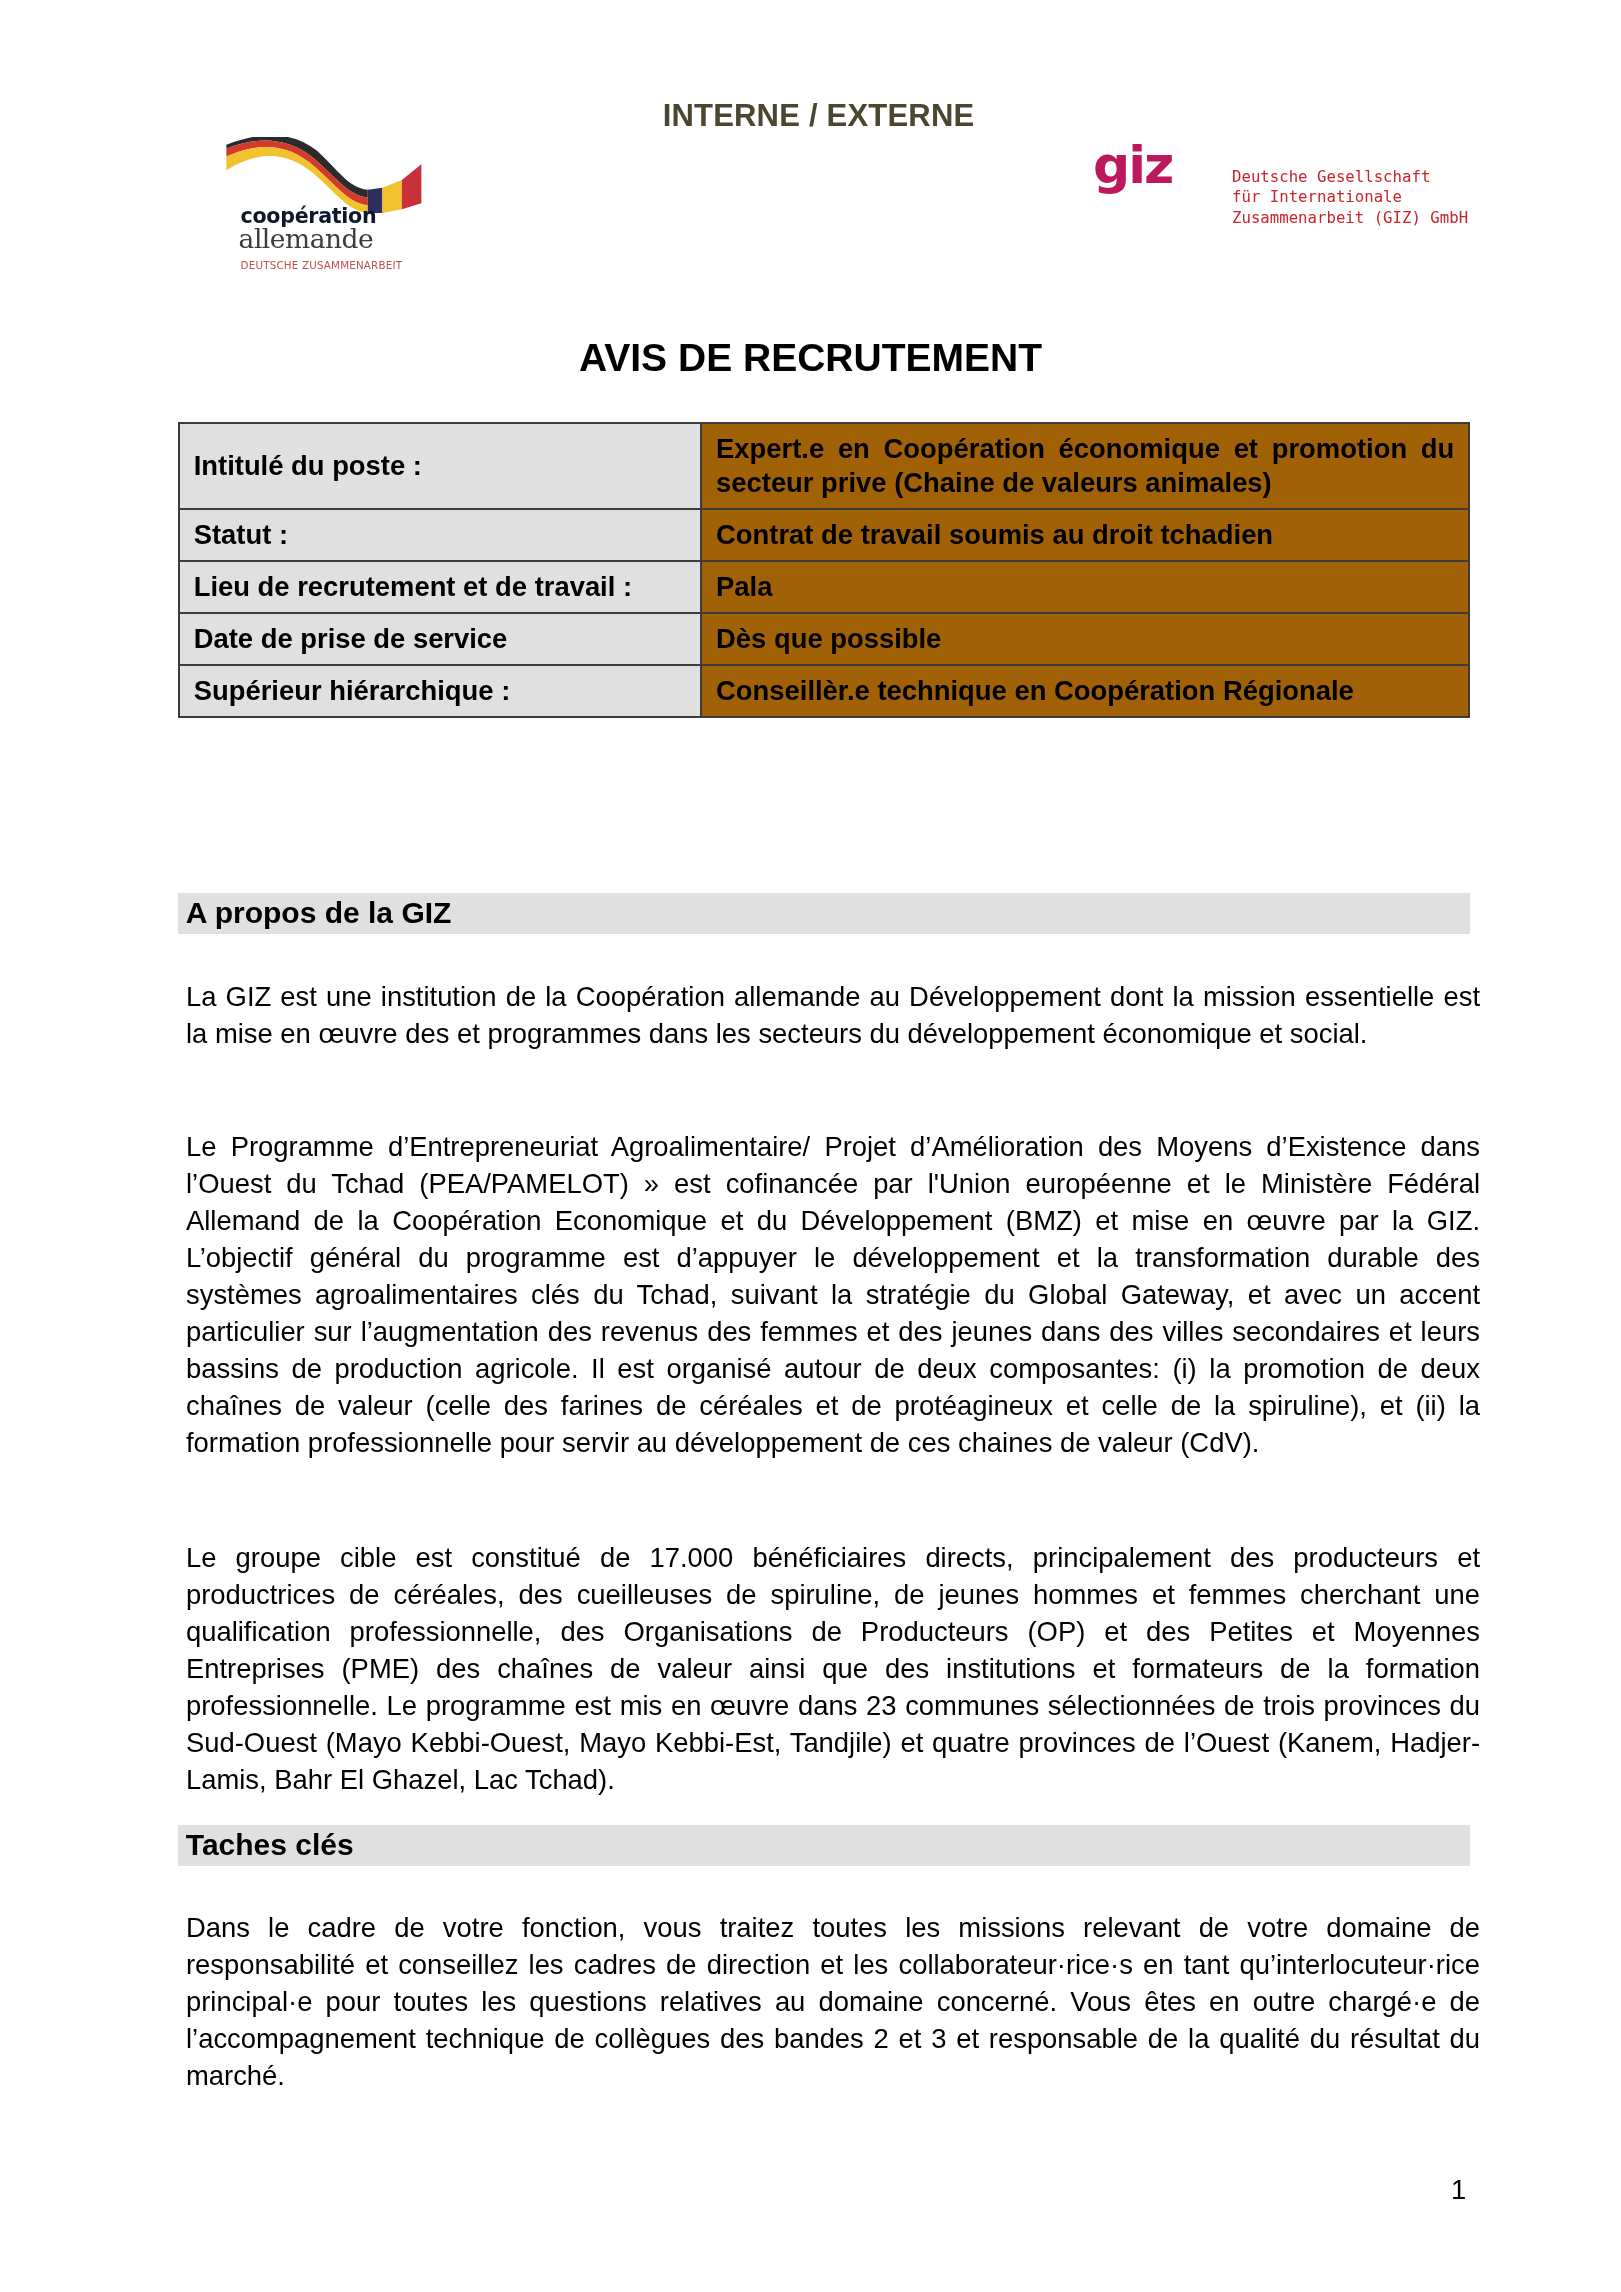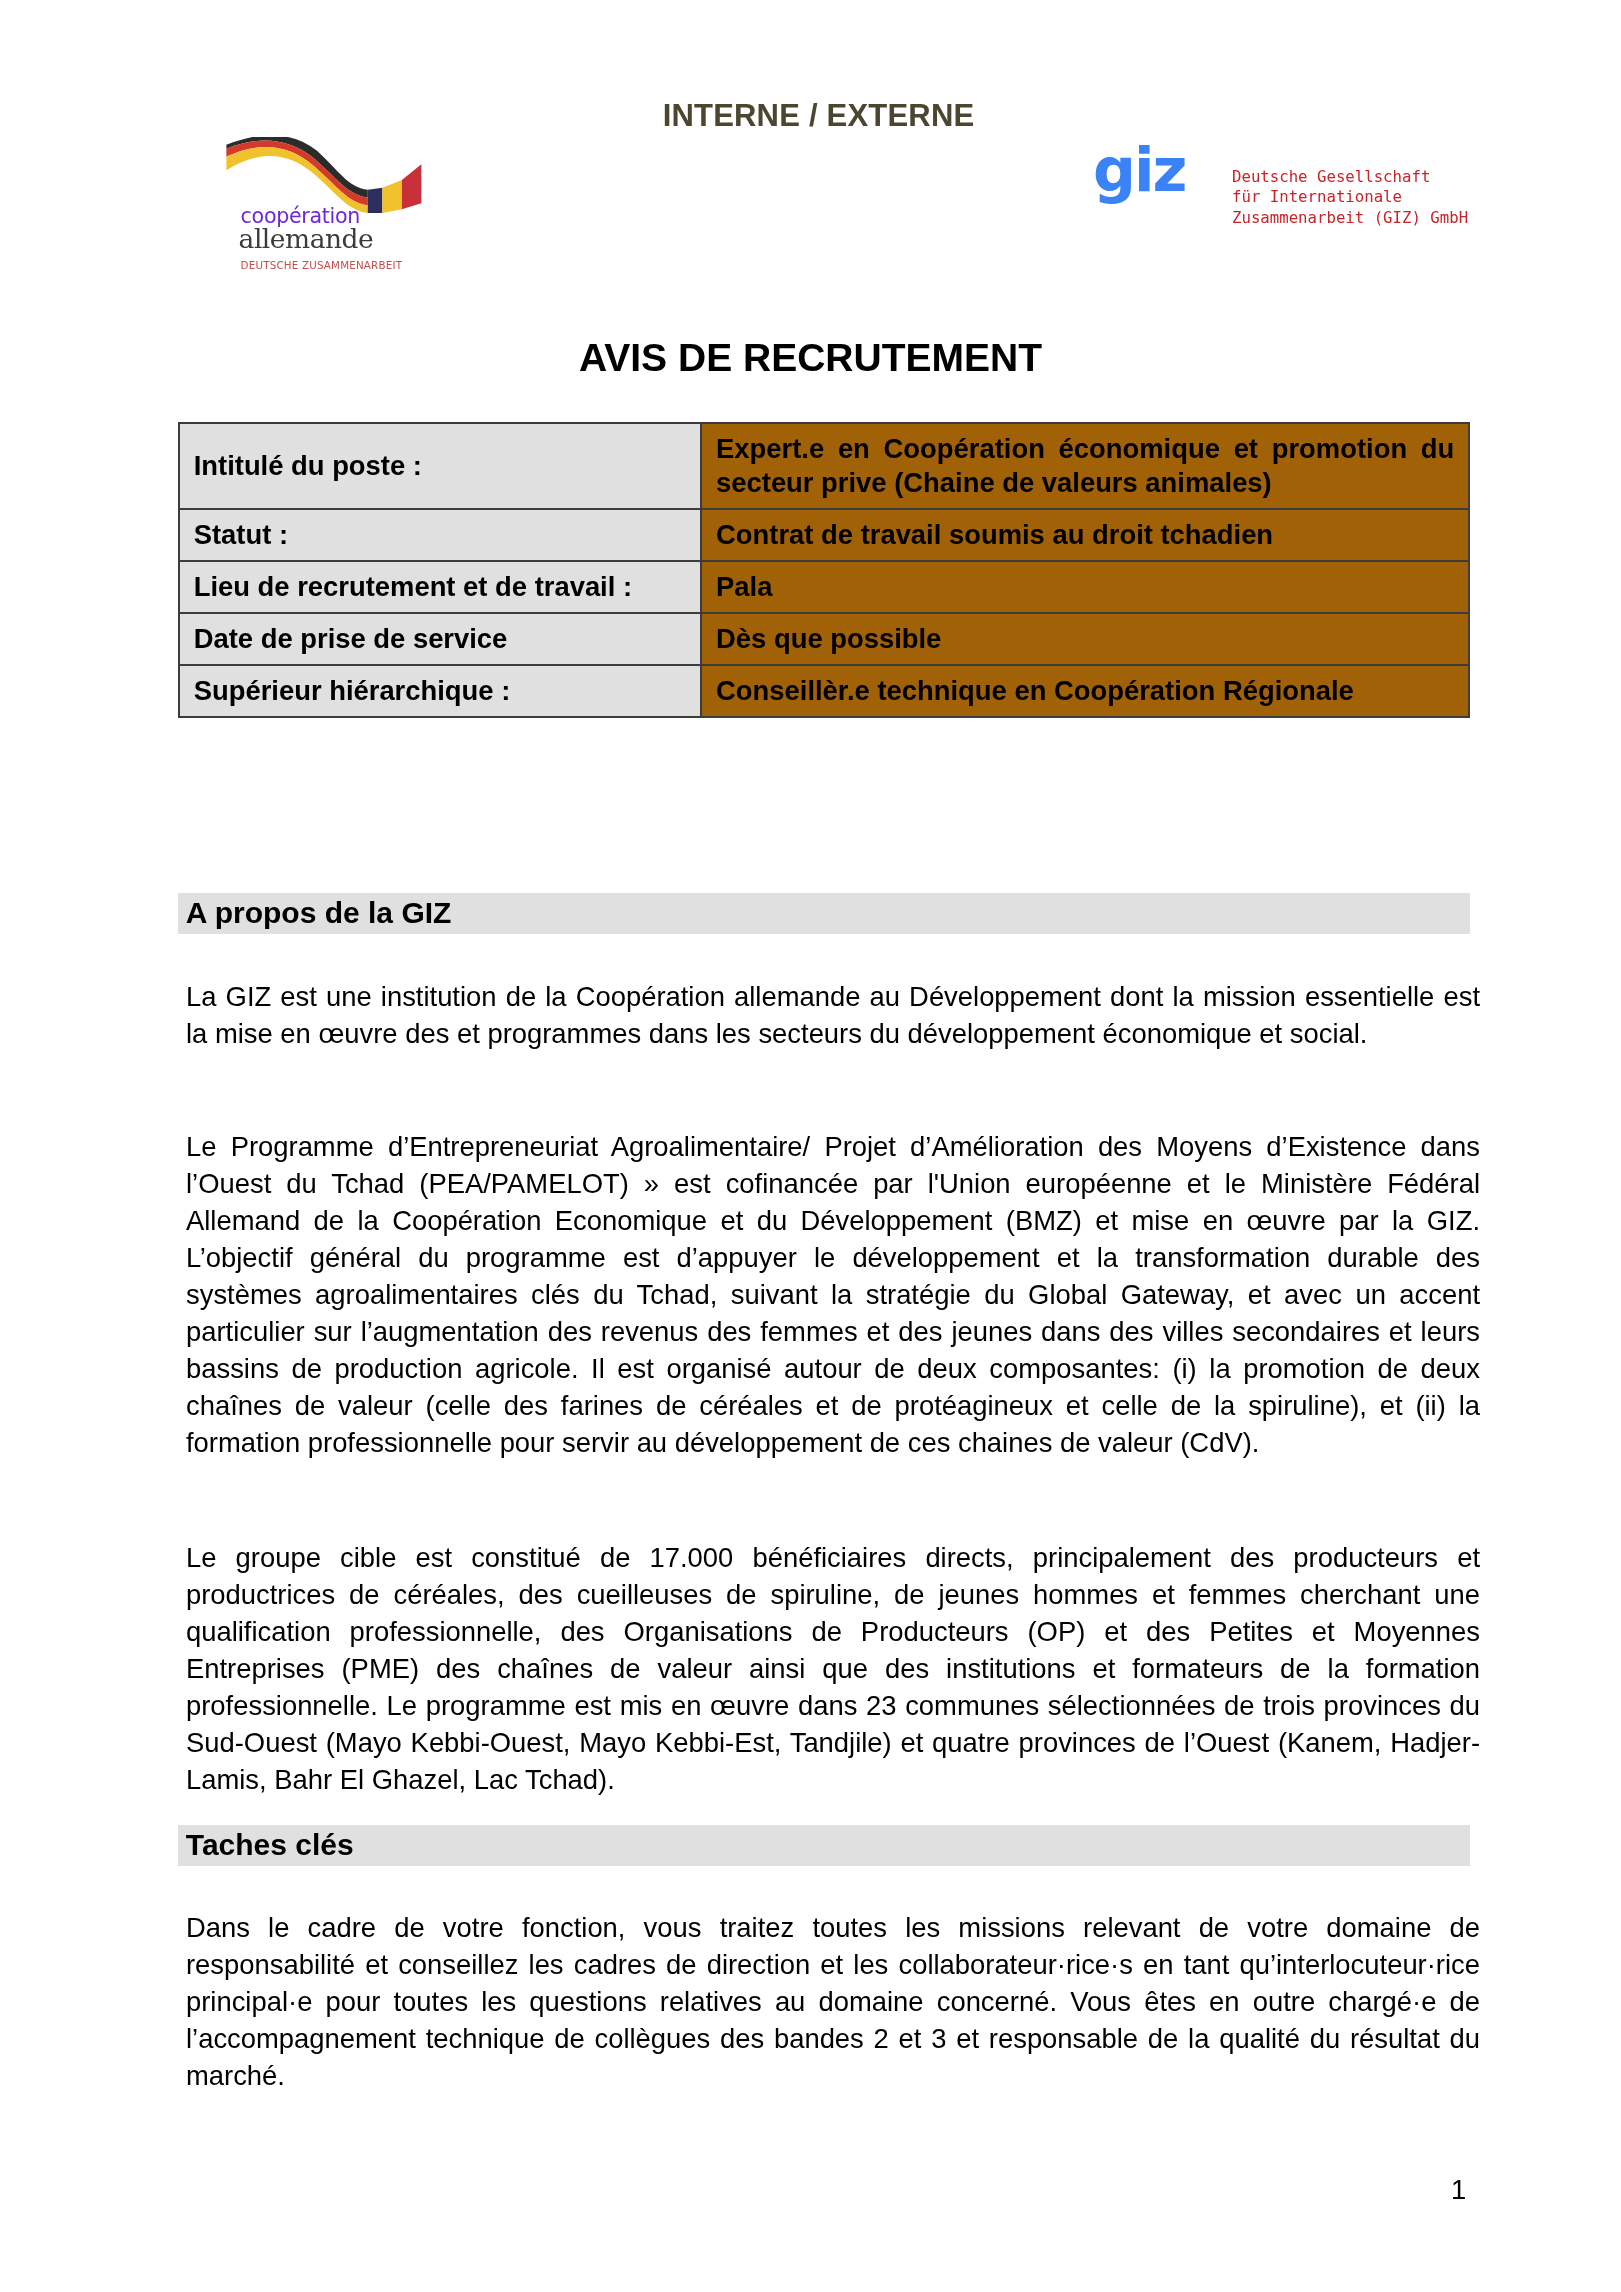--- a/index.html
+++ b/index.html
@@ -6,30 +6,30 @@
     body { width: 1621px; height: 2293px; position: relative; overflow: hidden;
       font-family: "Liberation Sans", sans-serif; color: #000; }
 
     .classification { position: absolute; left: 0; width: 1621px; top: 98px; text-align: center;
       font-weight: bold; font-size: 31px; color: #4a4630; letter-spacing: 0.2px; padding-left: 8px; }
 
     
     .logo-coop { position: absolute; left: 221px; top: 137px; width: 255px; height: 137px; }
     .logo-coop svg { position: absolute; left: 0; top: 0; }
     .coop-line1 { position: absolute; left: 19.6px; top: 67px; font-family: "DejaVu Sans", sans-serif;
-      font-size: 20.6px; color: #6d28d9; letter-spacing: -0.3px; }
+      font-size: 20.6px; color: #0f172a; letter-spacing: -0.3px; font-weight: bold; }
     .coop-line2 { position: absolute; left: 17.6px; top: 86px; font-family: "DejaVu Serif", serif;
       font-size: 26.5px; color: #3c3c3c; letter-spacing: -0.5px; }
     .coop-line3 { position: absolute; left: 19.6px; top: 122px; font-family: "DejaVu Sans", sans-serif;
       font-size: 10.3px; color: #c0504d; letter-spacing: 0.2px; }
 
     
     .logo-giz { position: absolute; left: 1093px; top: 147px; width: 392px; height: 108px; }
     .giz-mark { position: absolute; left: 0; top: -11.8px; font-family: "DejaVu Sans", sans-serif;
-      font-size: 60px; font-weight: bold; color: #3b82f6; letter-spacing: -2px; text-align: right; }
+      font-size: 52px; font-weight: bold; color: #be185d; letter-spacing: -2px; text-align: right; }
     .giz-text { position: absolute; left: 139px; top: 19.6px; font-family: "DejaVu Sans Mono", monospace;
       font-size: 15.7px; line-height: 20.6px; color: #c8242b; }
 
     .title { position: absolute; left: 0; width: 1621px; top: 336px; text-align: center;
       font-weight: bold; font-size: 39px; }
 
     
     .info-table { position: absolute; left: 178px; top: 422px; width: 1292px;
       border-collapse: collapse; font-size: 27.4px; font-weight: bold; }
     .info-table td { border: 2px solid #3c3c3c; padding: 0 13.7px; vertical-align: middle; line-height: 34px; }

